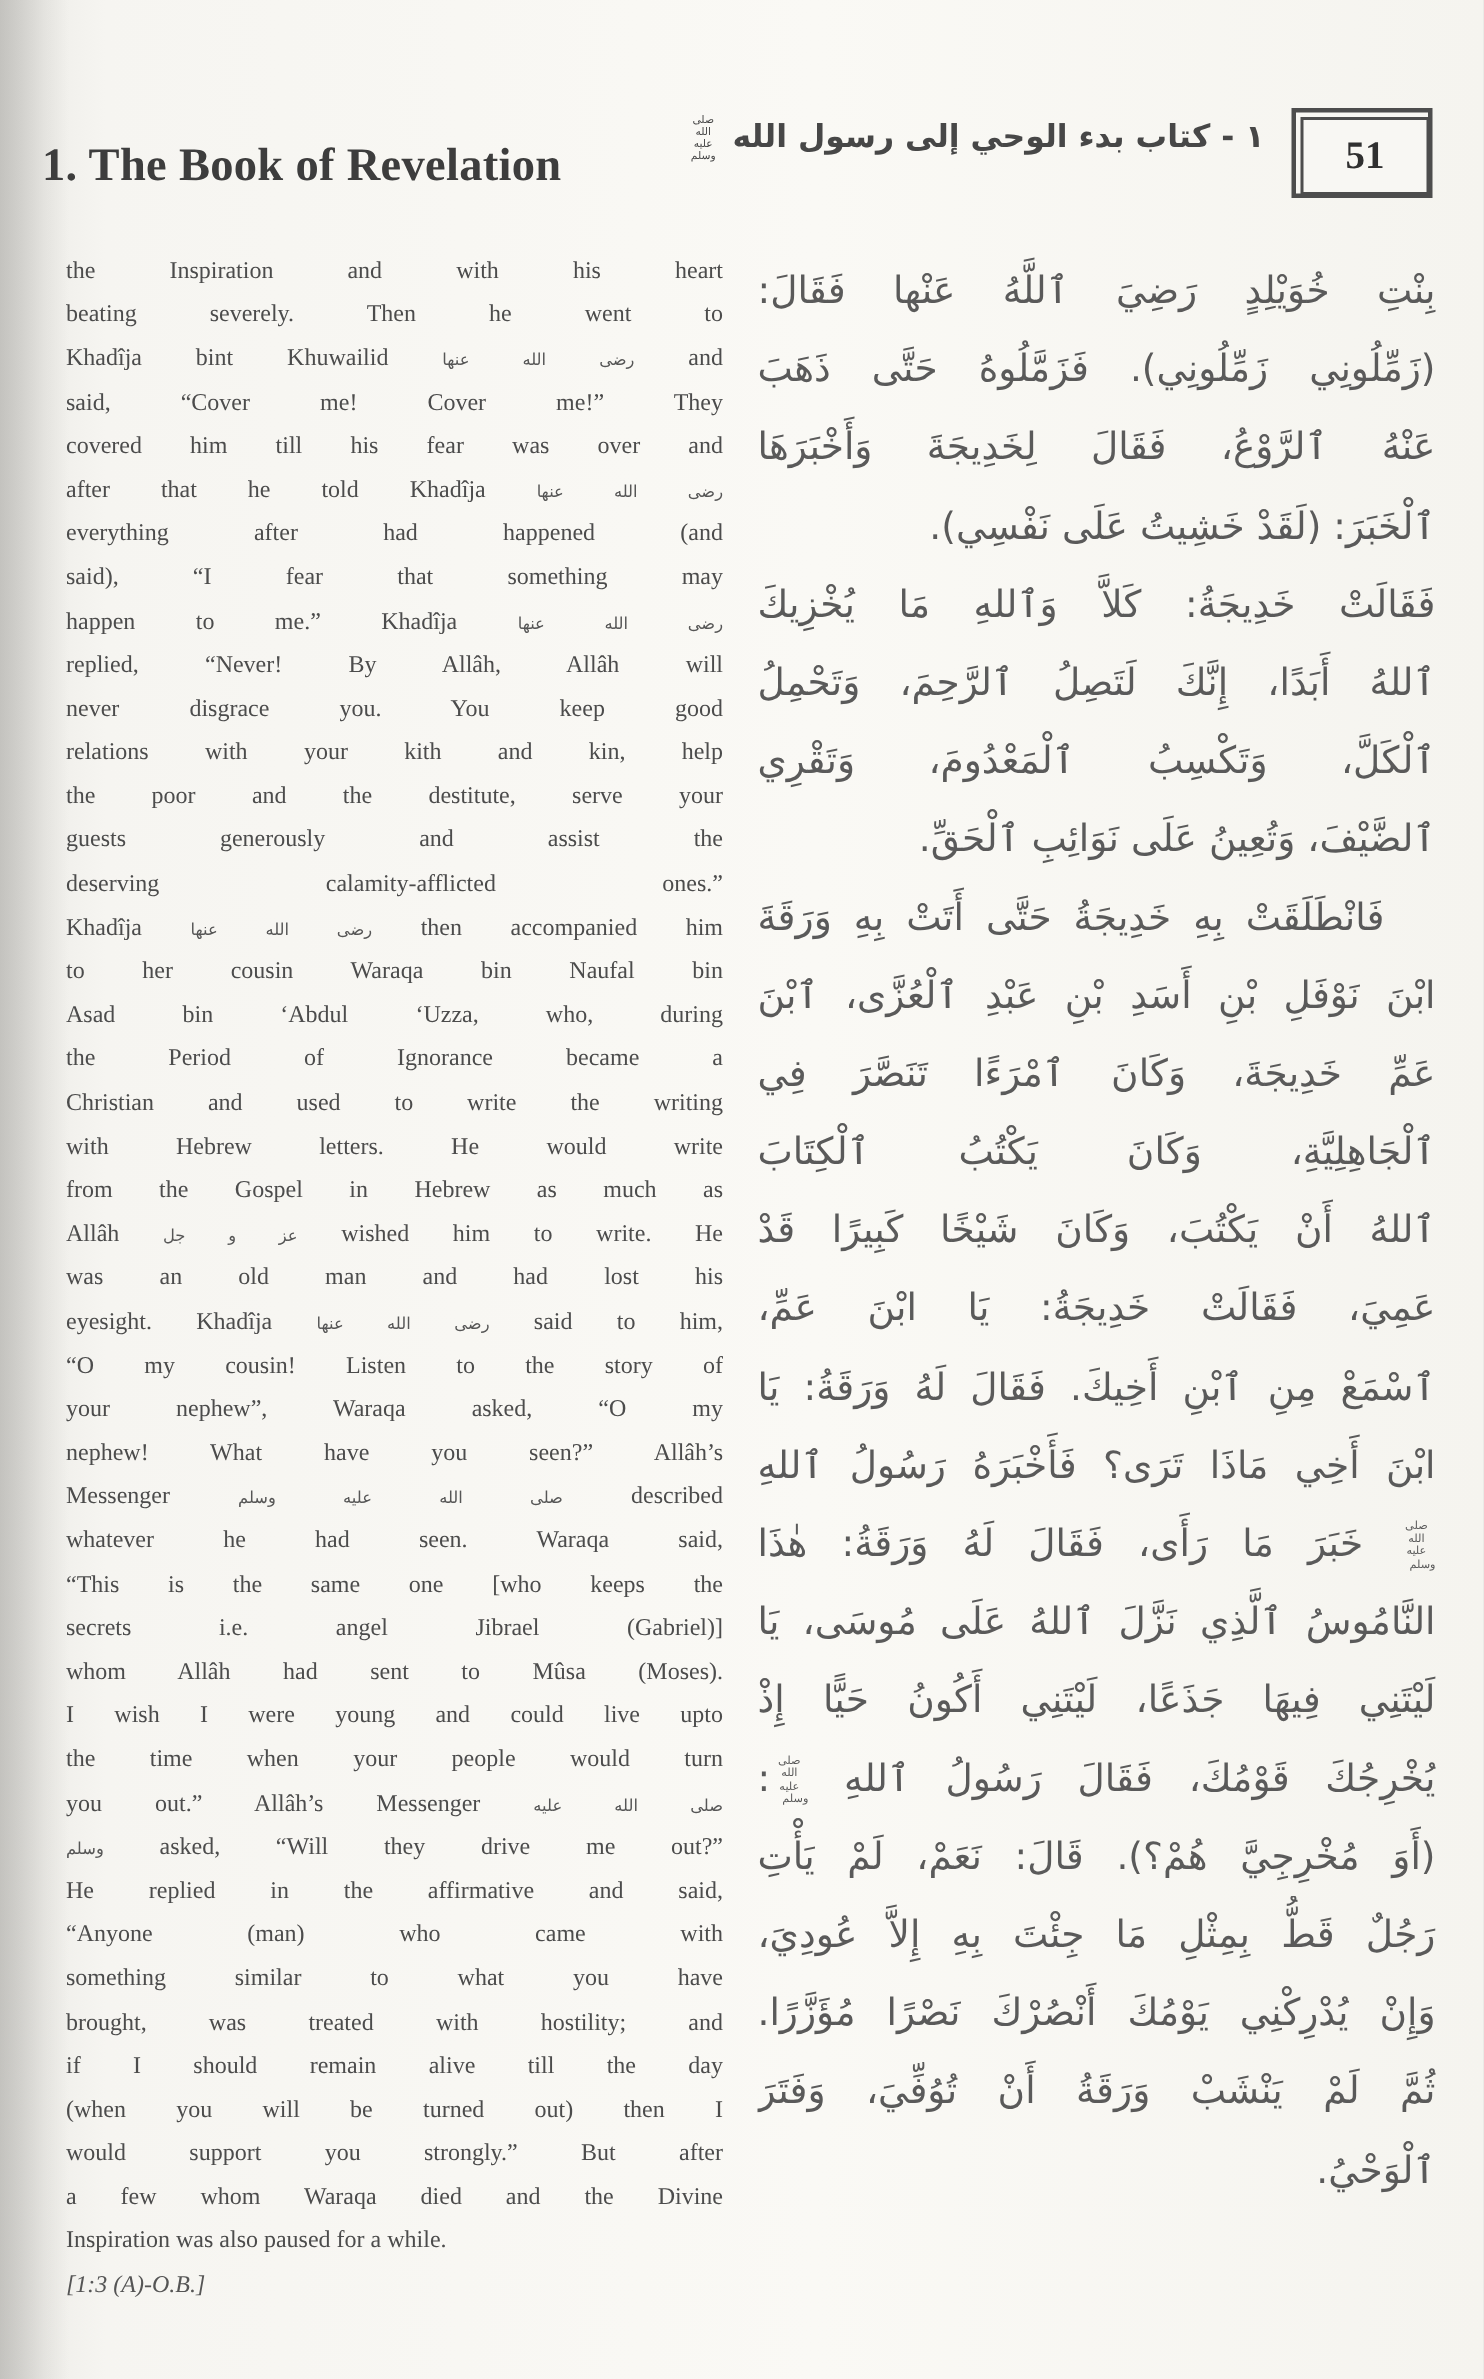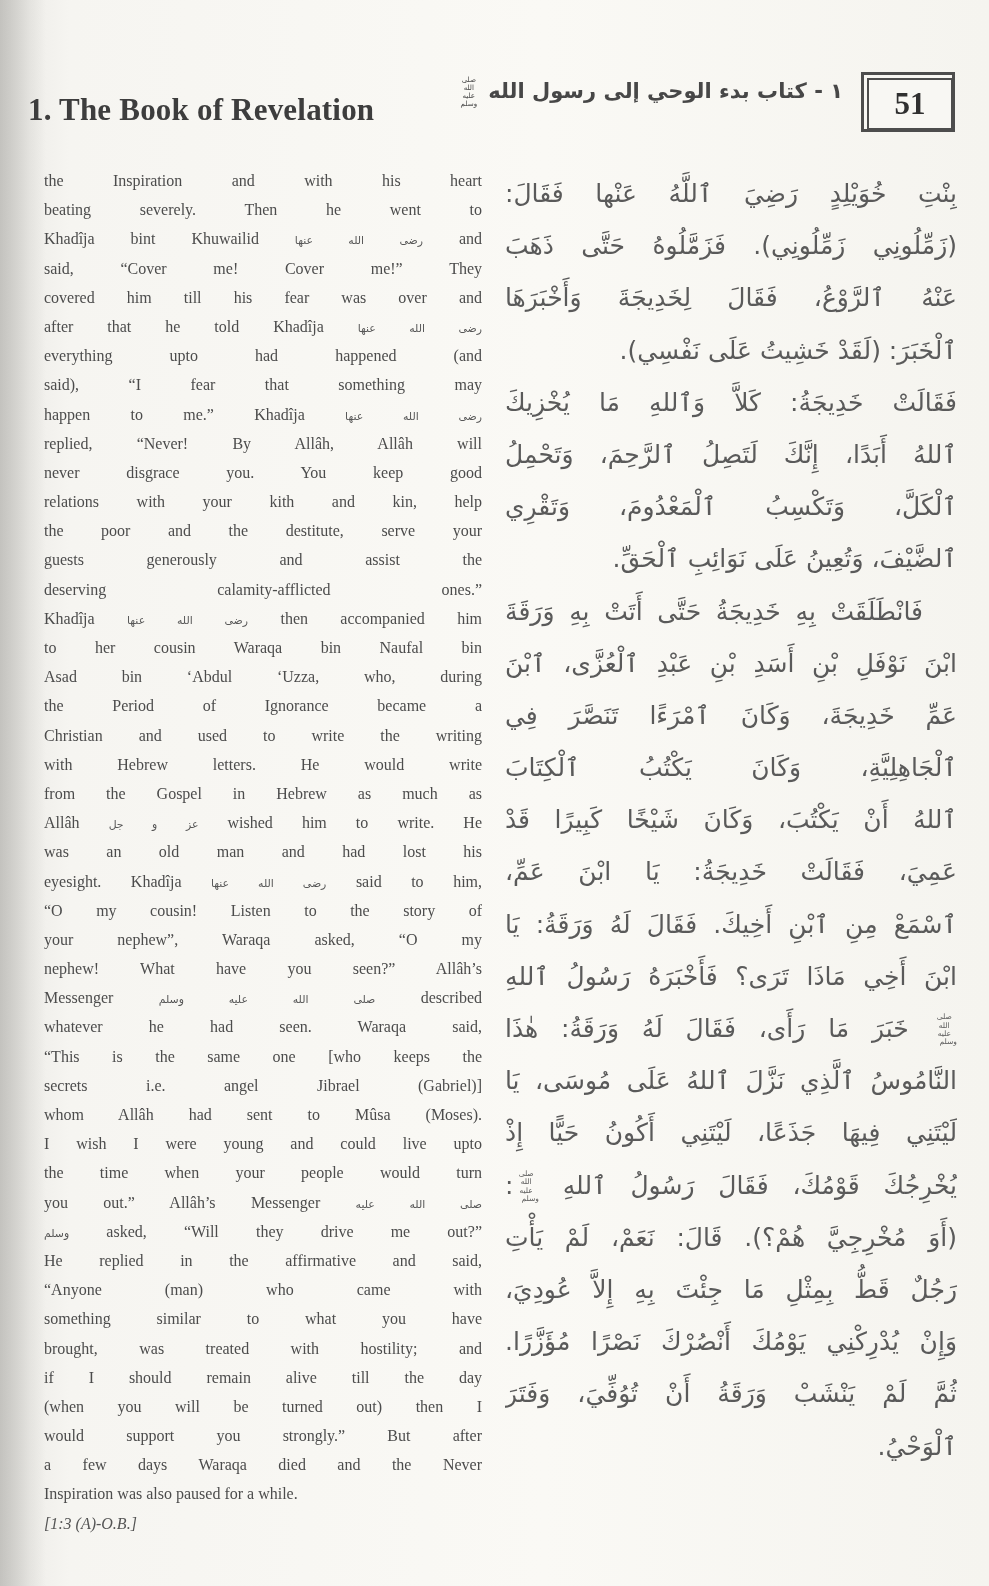--- a/index.html
+++ b/index.html
@@ -33,21 +33,21 @@
   .pnbox{
     position:absolute;right:0;top:4px;
     width:82px;height:48px;
     border:3px solid #4d4d4d;
     padding:3px;background:#f8f7f3;
   }
   .pninner{
     width:100%;height:100%;
     border:2px solid #4d4d4d;
     display:flex;align-items:center;justify-content:center;
-    font-size:31px;font-weight:bold;color:#303030;
+    font-size:26px;font-weight:bold;color:#303030;
     font-family:"Liberation Serif",serif;
   }
   
   .col-en{
     position:absolute;left:44px;top:166px;width:438px;
     font-size:16px;line-height:29.2px;color:#4c4c4c;
   }
   .col-ar{
     position:absolute;left:505px;top:168px;width:452px;
     direction:rtl;
@@ -99,21 +99,21 @@
     </div>
   </div>
 
   <div class="col-en">
       <div class="tline">the Inspiration and with his heart</div>
       <div class="tline">beating severely. Then he went to</div>
       <div class="tline"><span class="u">Kh</span>adîja bint <span class="u">Kh</span>uwailid <span class="ar-inline" dir="rtl">رضى الله عنها</span> and</div>
       <div class="tline">said, “Cover me! Cover me!” They</div>
       <div class="tline">covered him till his fear was over and</div>
       <div class="tline">after that he told <span class="u">Kh</span>adîja <span class="ar-inline" dir="rtl">رضى الله عنها</span></div>
-      <div class="tline">everything upto had happened (and</div>
+      <div class="tline">everything after had happened (and</div>
       <div class="tline">said), “I fear that something may</div>
       <div class="tline">happen to me.” <span class="u">Kh</span>adîja <span class="ar-inline" dir="rtl">رضى الله عنها</span></div>
       <div class="tline">replied, “Never! By Allâh, Allâh will</div>
       <div class="tline">never disgrace you. You keep good</div>
       <div class="tline">relations with your kith and kin, help</div>
       <div class="tline">the poor and the destitute, serve your</div>
       <div class="tline">guests generously and assist the</div>
       <div class="tline">deserving calamity-afflicted ones.”</div>
       <div class="tline"><span class="u">Kh</span>adîja <span class="ar-inline" dir="rtl">رضى الله عنها</span> then accompanied him</div>
       <div class="tline">to her cousin Waraqa bin Naufal bin</div>
@@ -137,21 +137,21 @@
       <div class="tline">the time when your people would turn</div>
       <div class="tline">you out.” Allâh’s Messenger <span class="ar-inline" dir="rtl">صلى الله عليه</span></div>
       <div class="tline"><span class="ar-inline" dir="rtl">وسلم</span> asked, “Will they drive me out?”</div>
       <div class="tline">He replied in the affirmative and said,</div>
       <div class="tline">“Anyone (man) who came with</div>
       <div class="tline">something similar to what you have</div>
       <div class="tline">brought, was treated with hostility; and</div>
       <div class="tline">if I should remain alive till the day</div>
       <div class="tline">(when you will be turned out) then I</div>
       <div class="tline">would support you strongly.” But after</div>
-      <div class="tline">a few days Waraqa died and the Never</div>
+      <div class="tline">a few whom Waraqa died and the Divine</div>
       <div class="tline last">Inspiration was also paused for a while.</div>
       <div class="tline ref last">[1:3 (A)-O.B.]</div>
     </div>
   <div class="col-ar">
       <div class="tline">بِنْتِ خُوَيْلِدٍ رَضِيَ ٱللَّهُ عَنْها فَقَالَ:</div>
       <div class="tline">(زَمِّلُونِي زَمِّلُونِي). فَزَمَّلُوهُ حَتَّى ذَهَبَ</div>
       <div class="tline">عَنْهُ ٱلرَّوْعُ، فَقَالَ لِخَدِيجَةَ وَأَخْبَرَهَا</div>
       <div class="tline last">ٱلْخَبَرَ: (لَقَدْ خَشِيتُ عَلَى نَفْسِي).</div>
       <div class="tline">فَقَالَتْ خَدِيجَةُ: كَلاَّ وَٱللهِ مَا يُخْزِيكَ</div>
       <div class="tline">ٱللهُ أَبَدًا، إِنَّكَ لَتَصِلُ ٱلرَّحِمَ، وَتَحْمِلُ</div>

